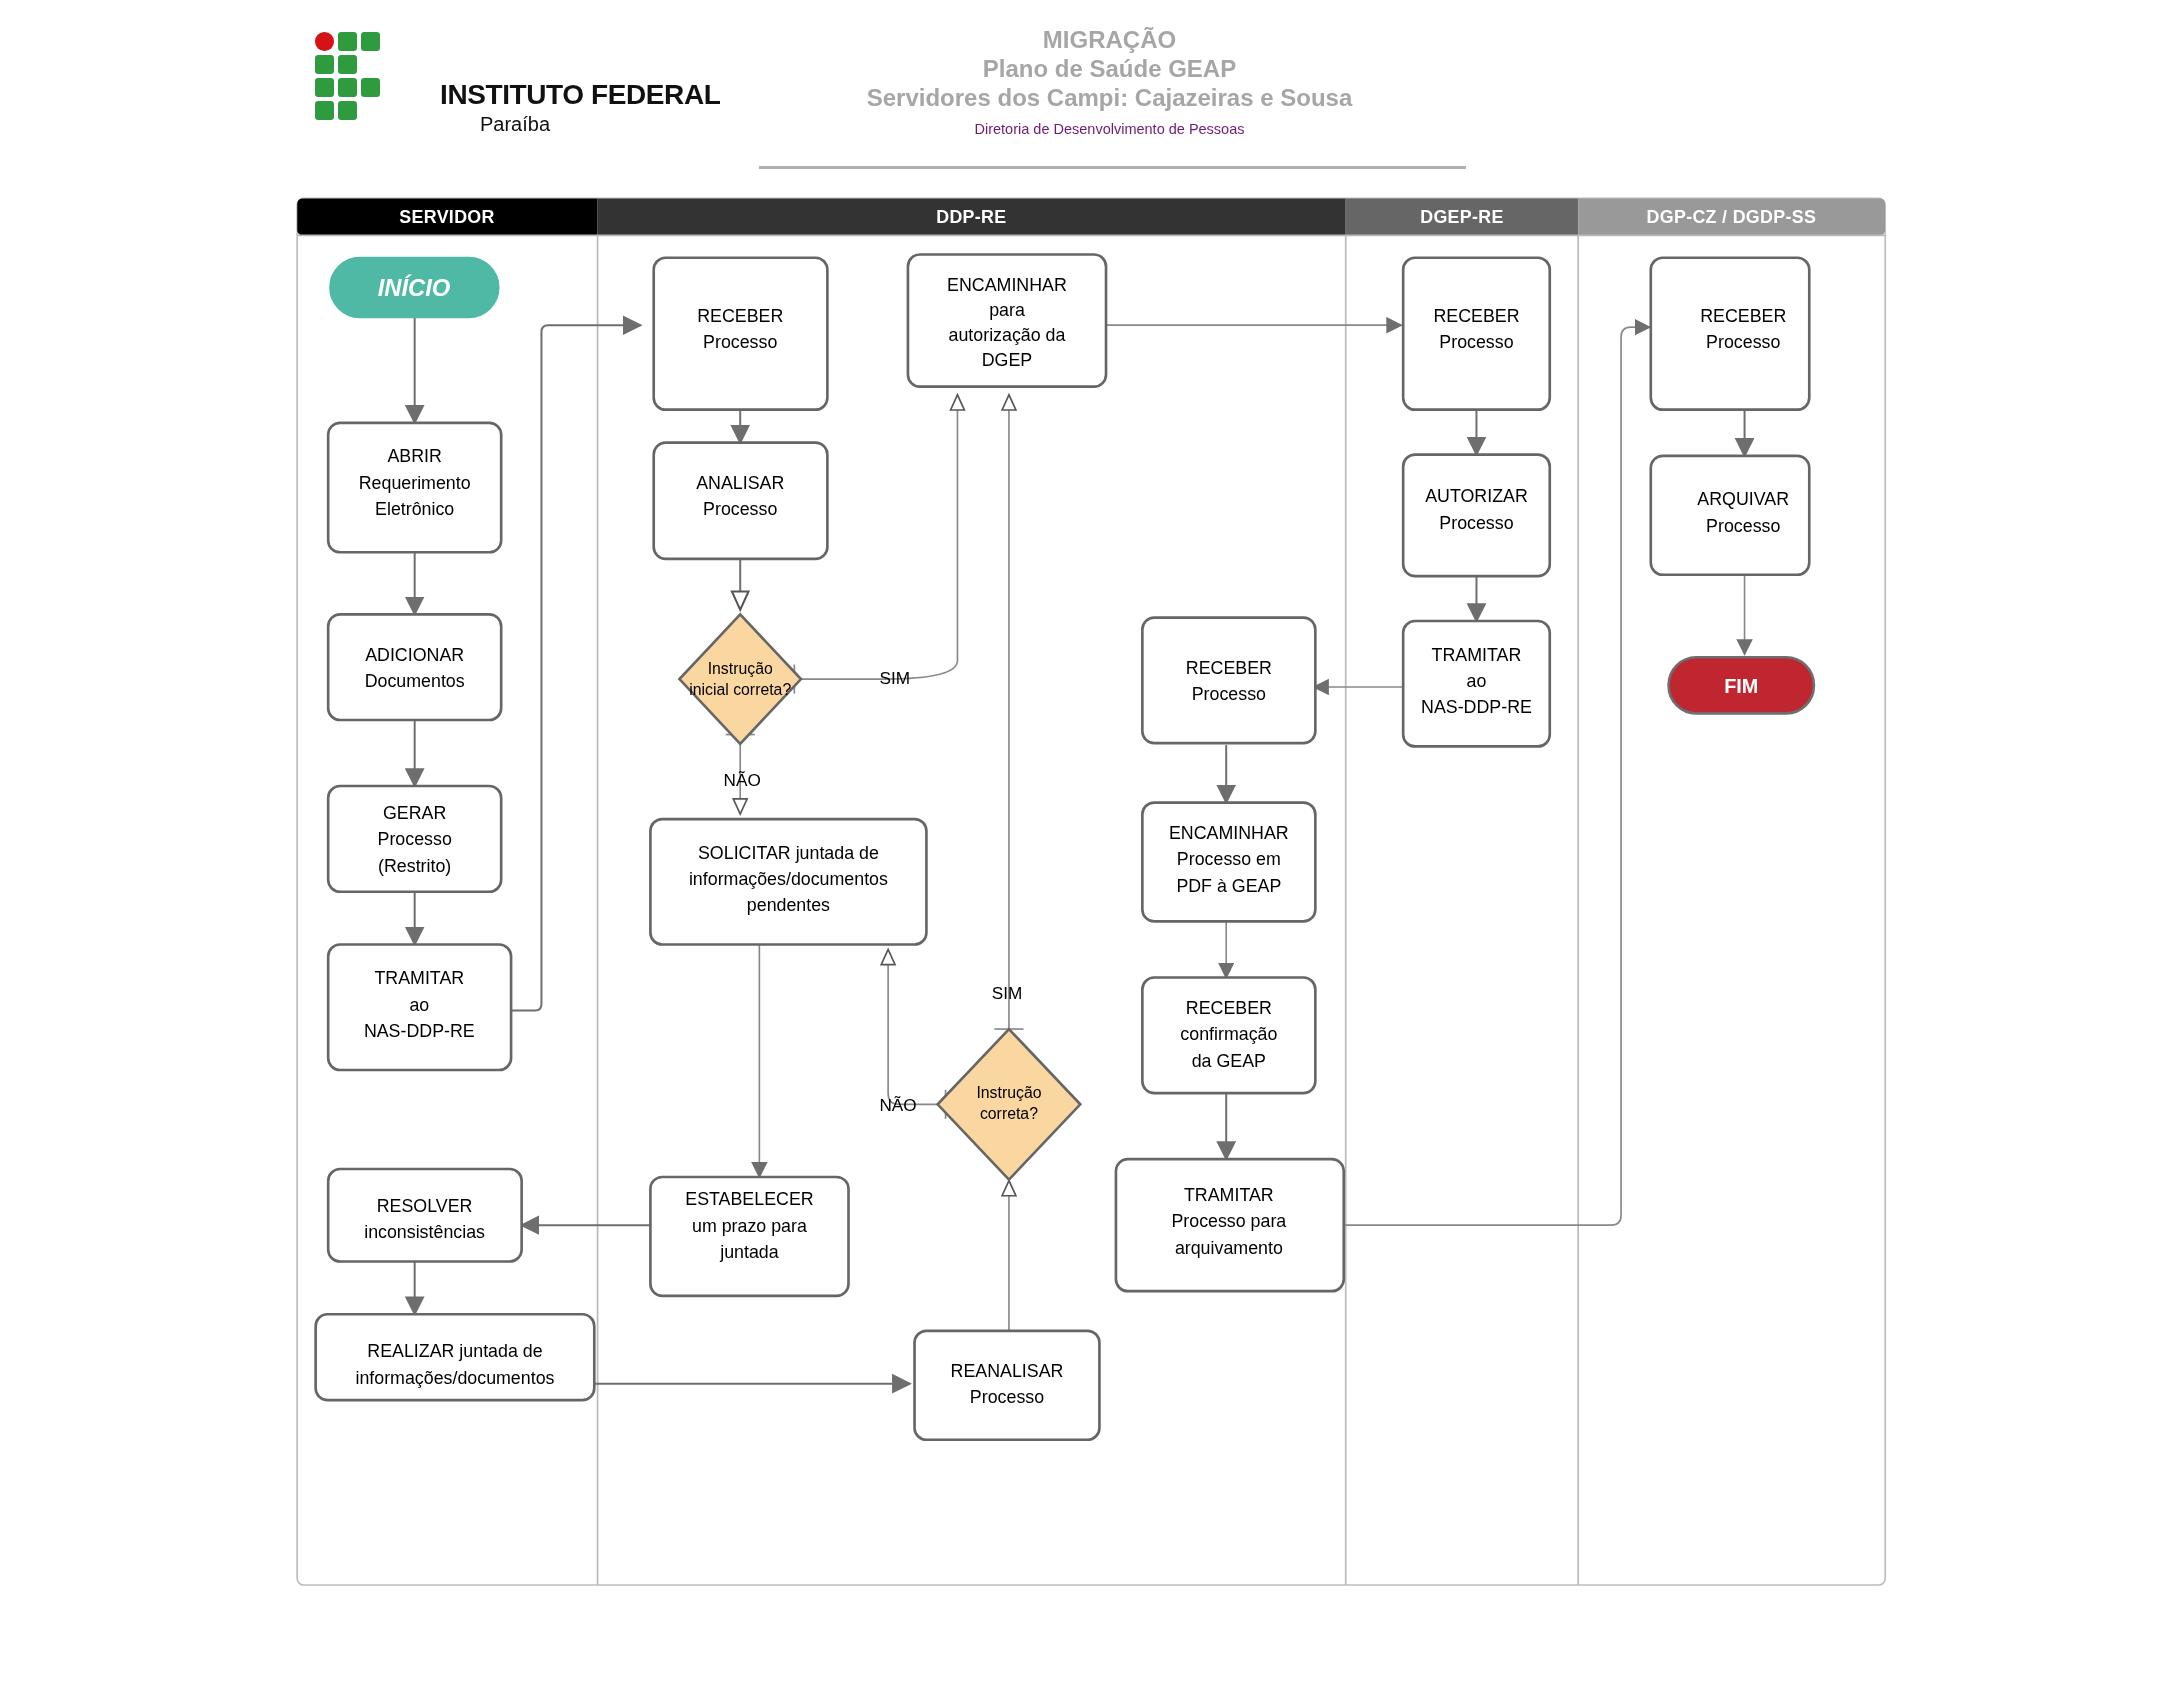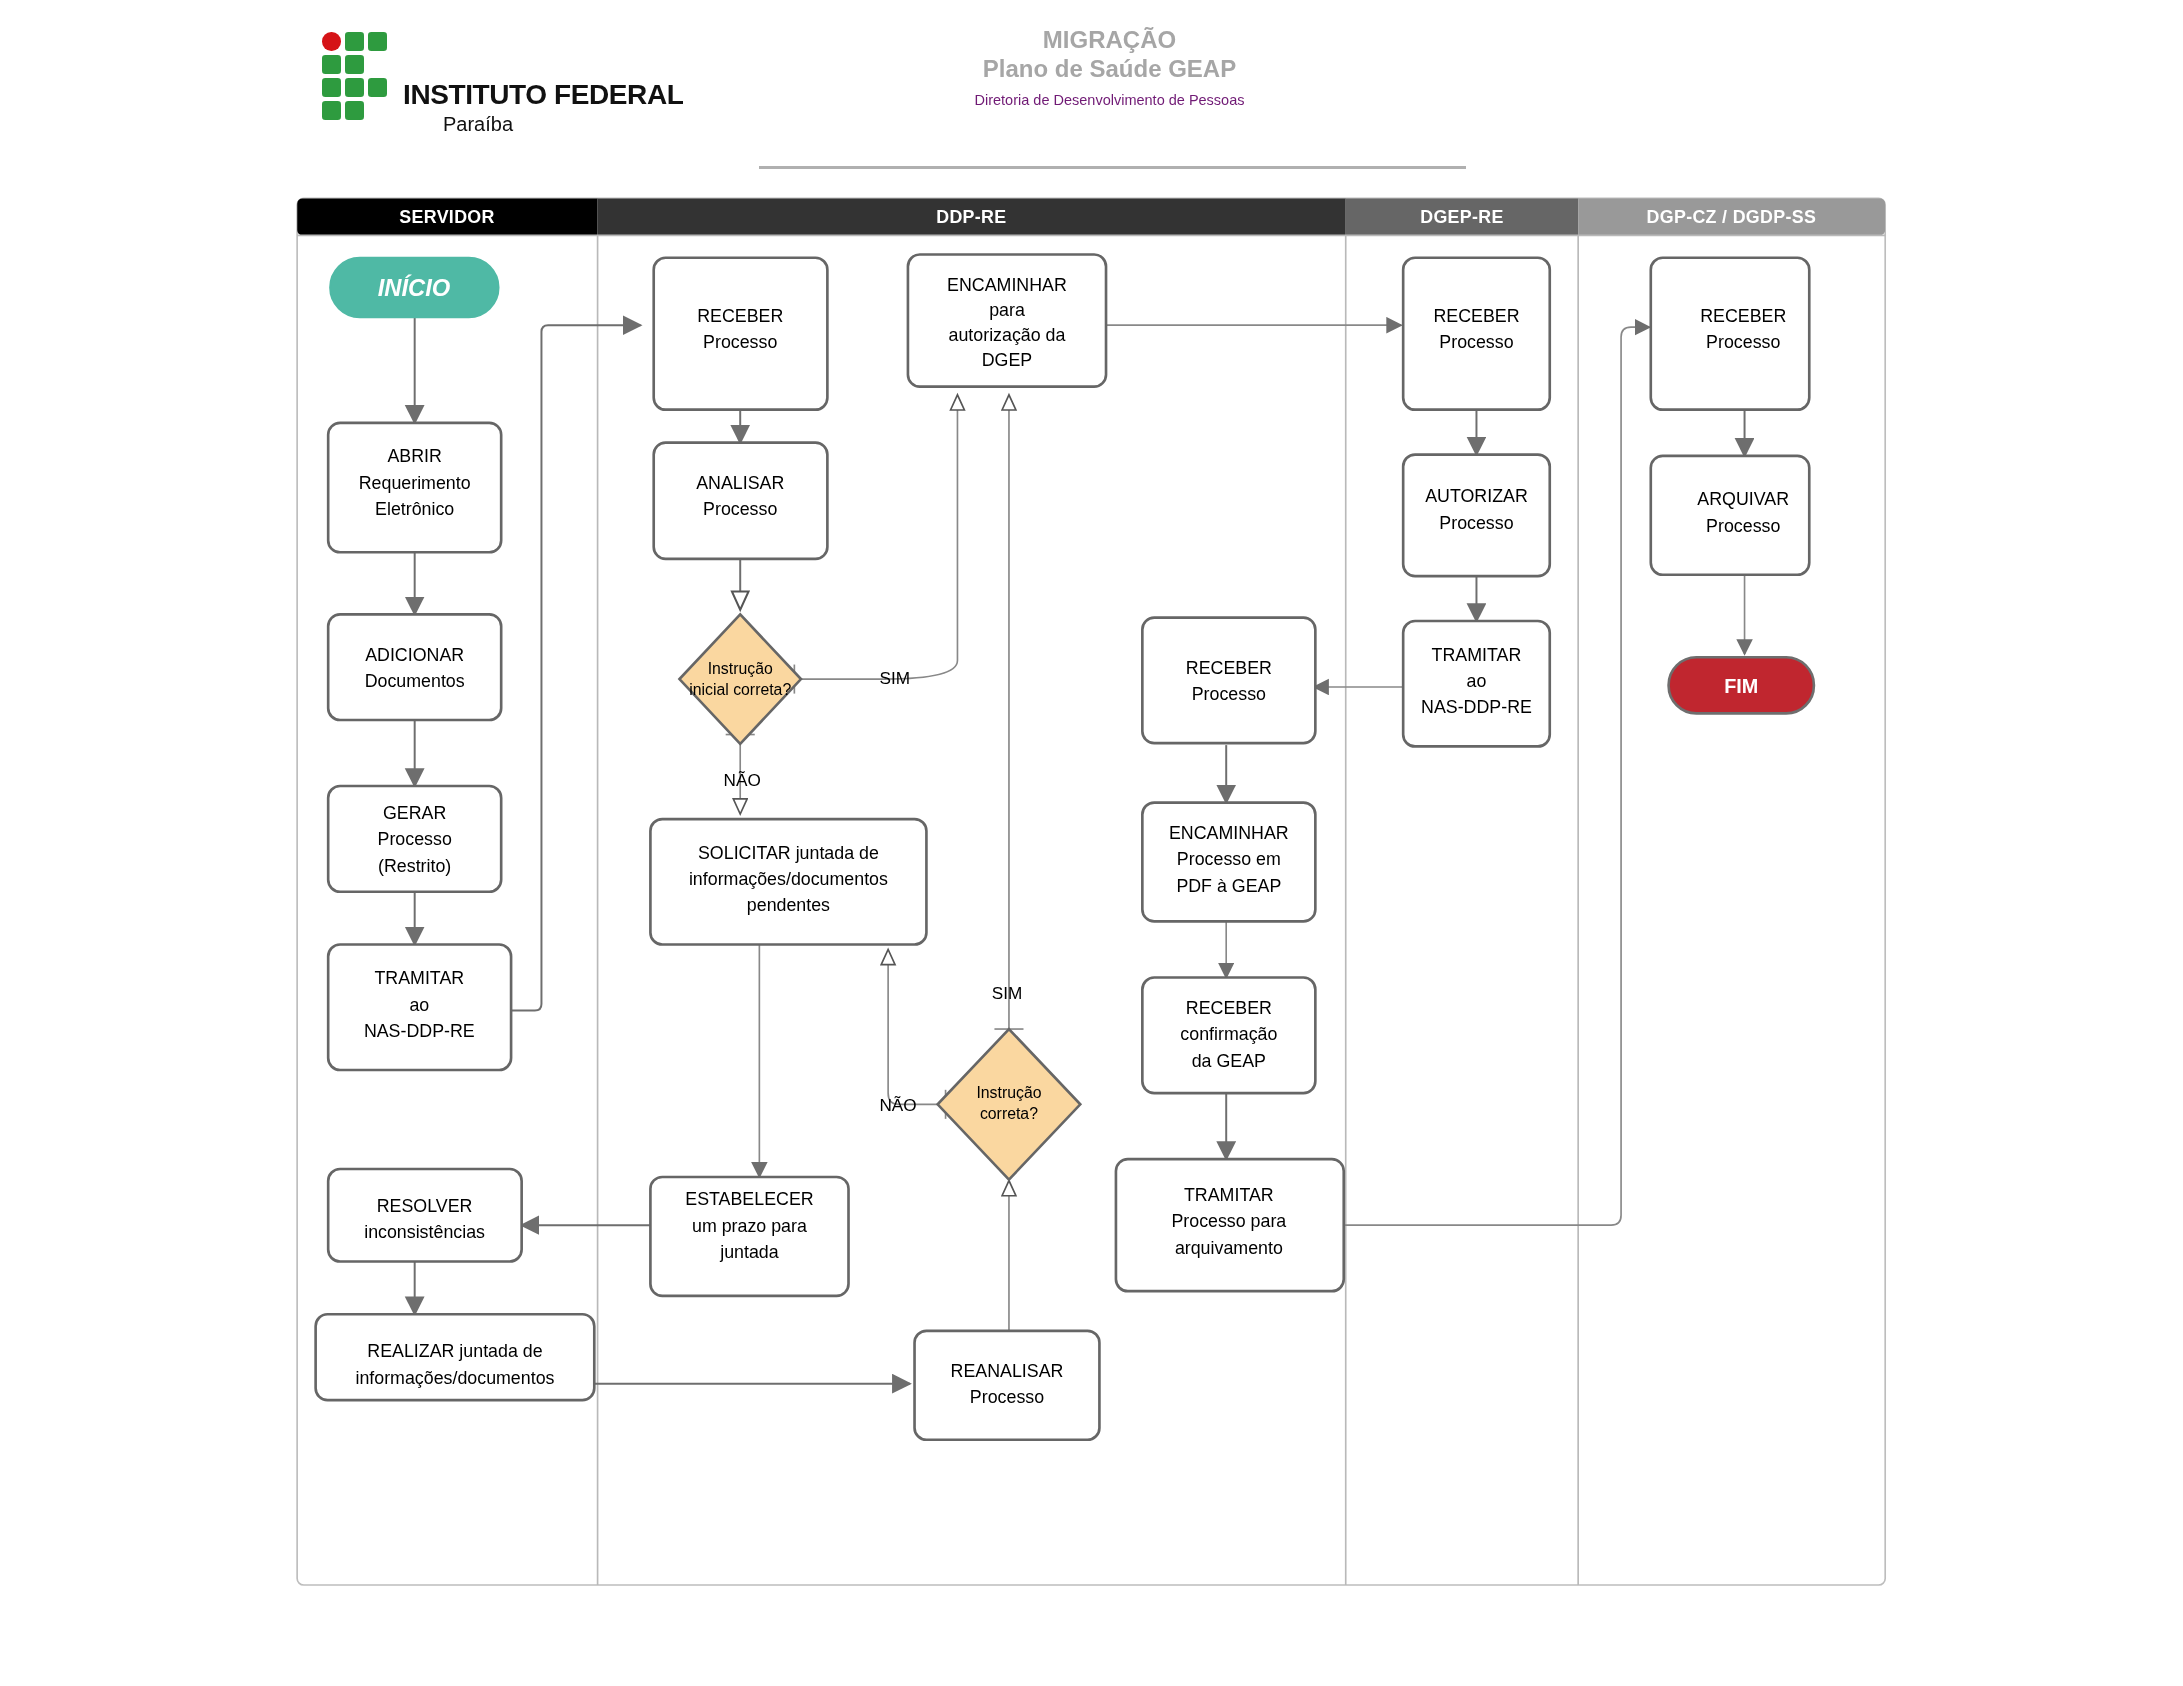--- a/index.html
+++ b/index.html
@@ -1,21 +1,21 @@
 <!DOCTYPE html>
 <html style="font-size:10.6px"><head>
 <meta charset="utf-8">
 <style>
   html,body{margin:0;padding:0;background:#ffffff;}
   body{width:2183px;height:1687px;font-family:"Liberation Sans",sans-serif;overflow:hidden;}
   #root{position:relative;width:2183px;height:1687px;}
 
   
   .header{position:absolute;left:0;top:0;width:2183px;height:192px;}
-  .logo-wrap{position:absolute;left:322px;top:32px;display:flex;align-items:flex-end;}
+  .logo-wrap{position:absolute;left:315px;top:32px;display:flex;align-items:flex-end;gap:44px;}
   .logo-grid{position:relative;width:69px;height:109px;}
   .logo-grid i{position:absolute;display:block;width:18.5px;height:18.5px;background:#2E9B3F;border-radius:3.3px;}
   .logo-grid i.red{background:#D51317;border-radius:50%;}
   .logo-text{margin-left:12px;padding-bottom:4px;}
   .logo-title{font-size:28px;font-weight:bold;letter-spacing:-0.4px;color:#111111;line-height:1;font-family:"Liberation Sans",sans-serif;}
   .logo-sub{font-size:20px;color:#111111;line-height:1.25;margin-top:2.6px;font-family:"Liberation Sans",sans-serif;margin-left:40px;}
 
   .title-block{position:absolute;left:733px;top:26.4px;width:753px;text-align:center;}
   .title-block .t{color:#a6a6a6;font-weight:bold;font-size:24px;line-height:1.2;}
   .title-block .sub{color:#701a75;font-weight:normal;font-size:14.5px;margin-top:8px;}
@@ -57,20 +57,21 @@
       </div>
       <div class="logo-text">
         <div class="logo-title">INSTITUTO FEDERAL</div>
         <div class="logo-sub">Paraíba</div>
       </div>
     </div>
 
     <div class="title-block">
       <div class="t">MIGRAÇÃO</div>
       <div class="t">Plano de Saúde GEAP</div>
+      <div class="t">Servidores dos Campi: Cajazeiras e Sousa</div>
       <div class="sub">Diretoria de Desenvolvimento de Pessoas</div>
     </div>
     <div class="title-rule"></div>
   </div>
 
   <svg class="flow" viewBox="0 0 3306 2554">
     <defs>
       <marker id="arrF" markerWidth="12" markerHeight="12" refX="9" refY="5" orient="auto">
         <path d="M0,0 L10,5 L0,10 z" fill="#6e6e6e"></path>
       </marker>

